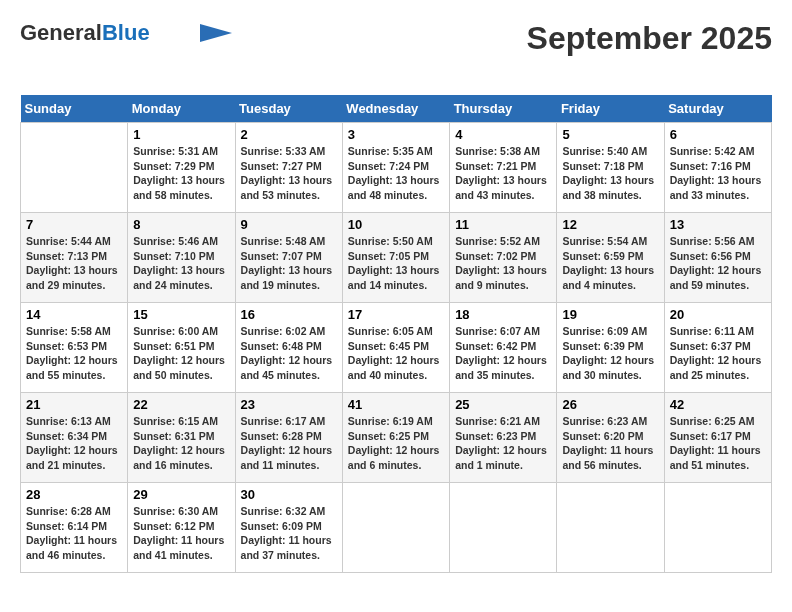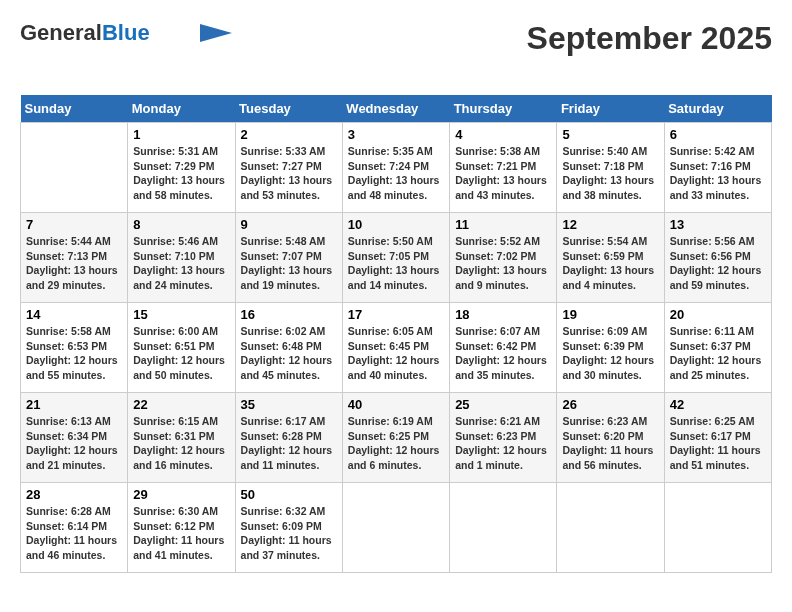--- a/index.html
+++ b/index.html
@@ -201,25 +201,25 @@
       <tr>
         <td>
           <span class="day-num">21</span>
           <div class="day-info">Sunrise: 6:13 AM<br>Sunset: 6:34 PM<br>Daylight: 12 hours<br>and 21 minutes.</div>
         </td>
         <td>
           <span class="day-num">22</span>
           <div class="day-info">Sunrise: 6:15 AM<br>Sunset: 6:31 PM<br>Daylight: 12 hours<br>and 16 minutes.</div>
         </td>
         <td>
-          <span class="day-num">35</span>
+          <span class="day-num">23</span>
           <div class="day-info">Sunrise: 6:17 AM<br>Sunset: 6:28 PM<br>Daylight: 12 hours<br>and 11 minutes.</div>
         </td>
         <td>
-          <span class="day-num">40</span>
+          <span class="day-num">41</span>
           <div class="day-info">Sunrise: 6:19 AM<br>Sunset: 6:25 PM<br>Daylight: 12 hours<br>and 6 minutes.</div>
         </td>
         <td>
           <span class="day-num">25</span>
           <div class="day-info">Sunrise: 6:21 AM<br>Sunset: 6:23 PM<br>Daylight: 12 hours<br>and 1 minute.</div>
         </td>
         <td>
           <span class="day-num">26</span>
           <div class="day-info">Sunrise: 6:23 AM<br>Sunset: 6:20 PM<br>Daylight: 11 hours<br>and 56 minutes.</div>
         </td>
@@ -231,21 +231,21 @@
       <tr>
         <td>
           <span class="day-num">28</span>
           <div class="day-info">Sunrise: 6:28 AM<br>Sunset: 6:14 PM<br>Daylight: 11 hours<br>and 46 minutes.</div>
         </td>
         <td>
           <span class="day-num">29</span>
           <div class="day-info">Sunrise: 6:30 AM<br>Sunset: 6:12 PM<br>Daylight: 11 hours<br>and 41 minutes.</div>
         </td>
         <td>
-          <span class="day-num">50</span>
+          <span class="day-num">30</span>
           <div class="day-info">Sunrise: 6:32 AM<br>Sunset: 6:09 PM<br>Daylight: 11 hours<br>and 37 minutes.</div>
         </td>
         <td class="empty-cell"></td>
         <td class="empty-cell"></td>
         <td class="empty-cell"></td>
         <td class="empty-cell"></td>
       </tr>
     </tbody>
 </table>
 

